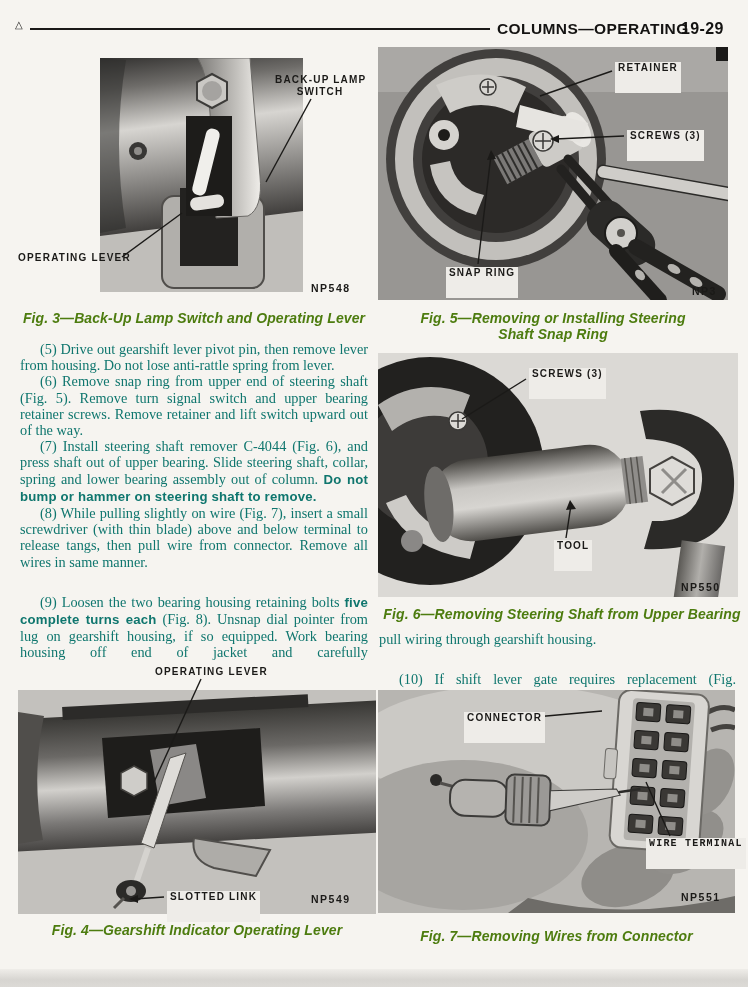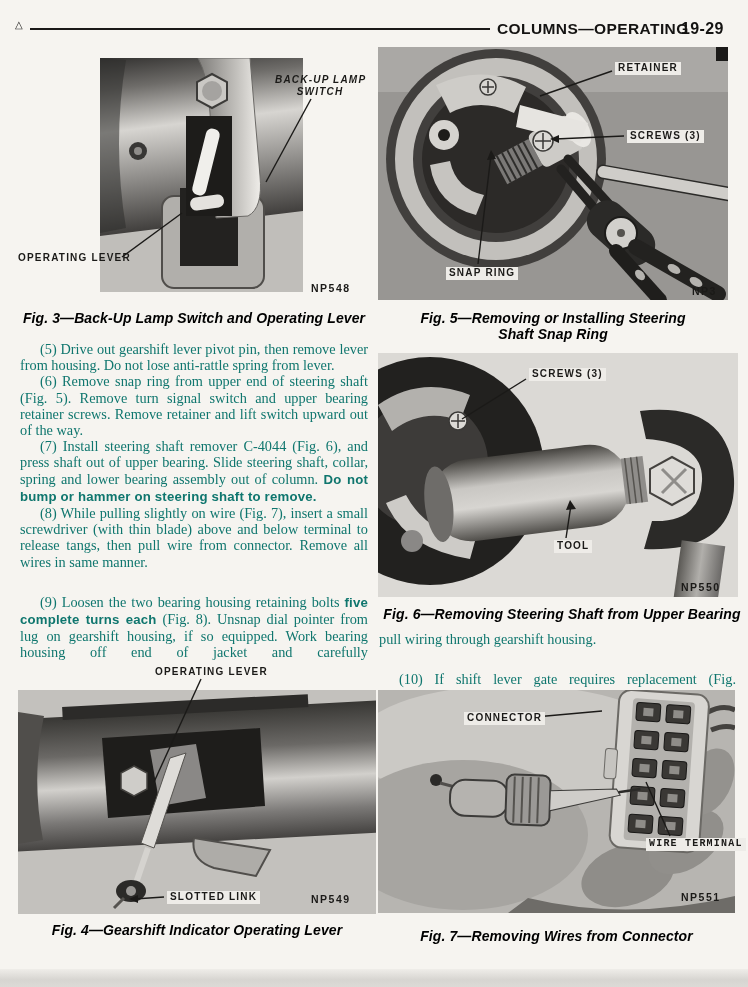--- a/index.html
+++ b/index.html
@@ -10,25 +10,25 @@
   .hdr-tri{left:15px;top:19px;font-size:10px;color:#1b1a18;}
   .hdr-line{left:30px;top:28px;width:460px;height:2px;background:#1a1918;}
   .hdr-title{left:497px;top:20px;font-weight:700;font-size:15.5px;letter-spacing:.4px;}
   .hdr-page{left:681px;top:20px;font-weight:700;font-size:16px;letter-spacing:.4px;}
   
   .fig{position:absolute;}
   .photo{position:absolute;display:block;}
   .overlay{position:absolute;left:0;top:0;pointer-events:none;z-index:4;}
   .lbl{position:absolute;font:700 10px "Liberation Sans",sans-serif;letter-spacing:1.2px;
        color:#1b1a18;white-space:nowrap;z-index:5;line-height:11.5px;}
-  .patch{background:#eeece8;padding:0 3px 1px;}
+  .patch{background:#eeece8;padding:0 3px 19px;}
   .code{position:absolute;font:700 10.5px "Liberation Sans",sans-serif;letter-spacing:1.5px;
         color:#1b1a18;z-index:5;}
   .cap{position:absolute;text-align:center;font:700 italic 14px "Liberation Sans",sans-serif;
-       color:#000000;letter-spacing:.1px;}
+       color:#4d7c0f;letter-spacing:.1px;}
   
   .bodytext{position:absolute;font:14.3px/16.2px "Liberation Serif",serif;text-align:justify;color:#0f766e;}
   .bodytext p{margin:0;text-indent:20px;}
   .bodytext p.noindent{text-indent:0;}
   .bodytext p.jlast{text-align-last:justify;margin-top:24px;}
   .emph{font-family:"Liberation Sans",sans-serif;font-weight:700;font-size:13.2px;letter-spacing:.2px;}
   .scanband{left:0;top:969px;width:748px;height:18px;
             background:linear-gradient(#efede9,#d7d5d1 60%,#dcdad6);}
 </style>
 </head>
@@ -68,21 +68,21 @@
     <rect x="90" y="138" width="34" height="13" rx="6" fill="#e4e2de" transform="rotate(-8 107 144)"></rect>
     <polygon points="112,16 127,24 127,42 112,50 97,42 97,24" fill="#cac8c4" stroke="#3c3b39" stroke-width="2"></polygon>
     <circle cx="112" cy="33" r="10" fill="#a5a3a0"></circle>
     <circle cx="38" cy="93" r="9" fill="#383735"></circle>
       <circle cx="38" cy="93" r="4" fill="#8f8d8a"></circle>
   </svg>
   <svg class="overlay" width="352" height="266" viewBox="0 0 352 266">
     <line x1="293" y1="41" x2="248" y2="124" stroke="#1b1a18" stroke-width="1.4"></line>
     <line x1="104" y1="199" x2="164" y2="155" stroke="#1b1a18" stroke-width="1.4"></line>
   </svg>
-  <div class="lbl" style="left:257px;top:16px;width:90px;text-align:center;font-style:italic;">
+  <div class="lbl" style="left:257px;top:16px;width:90px;text-align:center;">
     <div>BACK-UP LAMP</div>
     <div>SWITCH</div>
   </div>
   <div class="lbl" style="left:0;top:194px;">OPERATING LEVER</div>
   <div class="code" style="left:293px;top:224px;">NP548</div>
   <div class="cap" style="left:0;top:252px;width:352px;">Fig. 3—Back-Up Lamp Switch and Operating Lever</div>
 </div>
 
 <div class="fig" style="left:378px;top:47px;width:366px;height:298px;">
   <svg class="photo" style="left:0;top:0;width:350px;height:253px;" viewBox="0 0 350 253">

